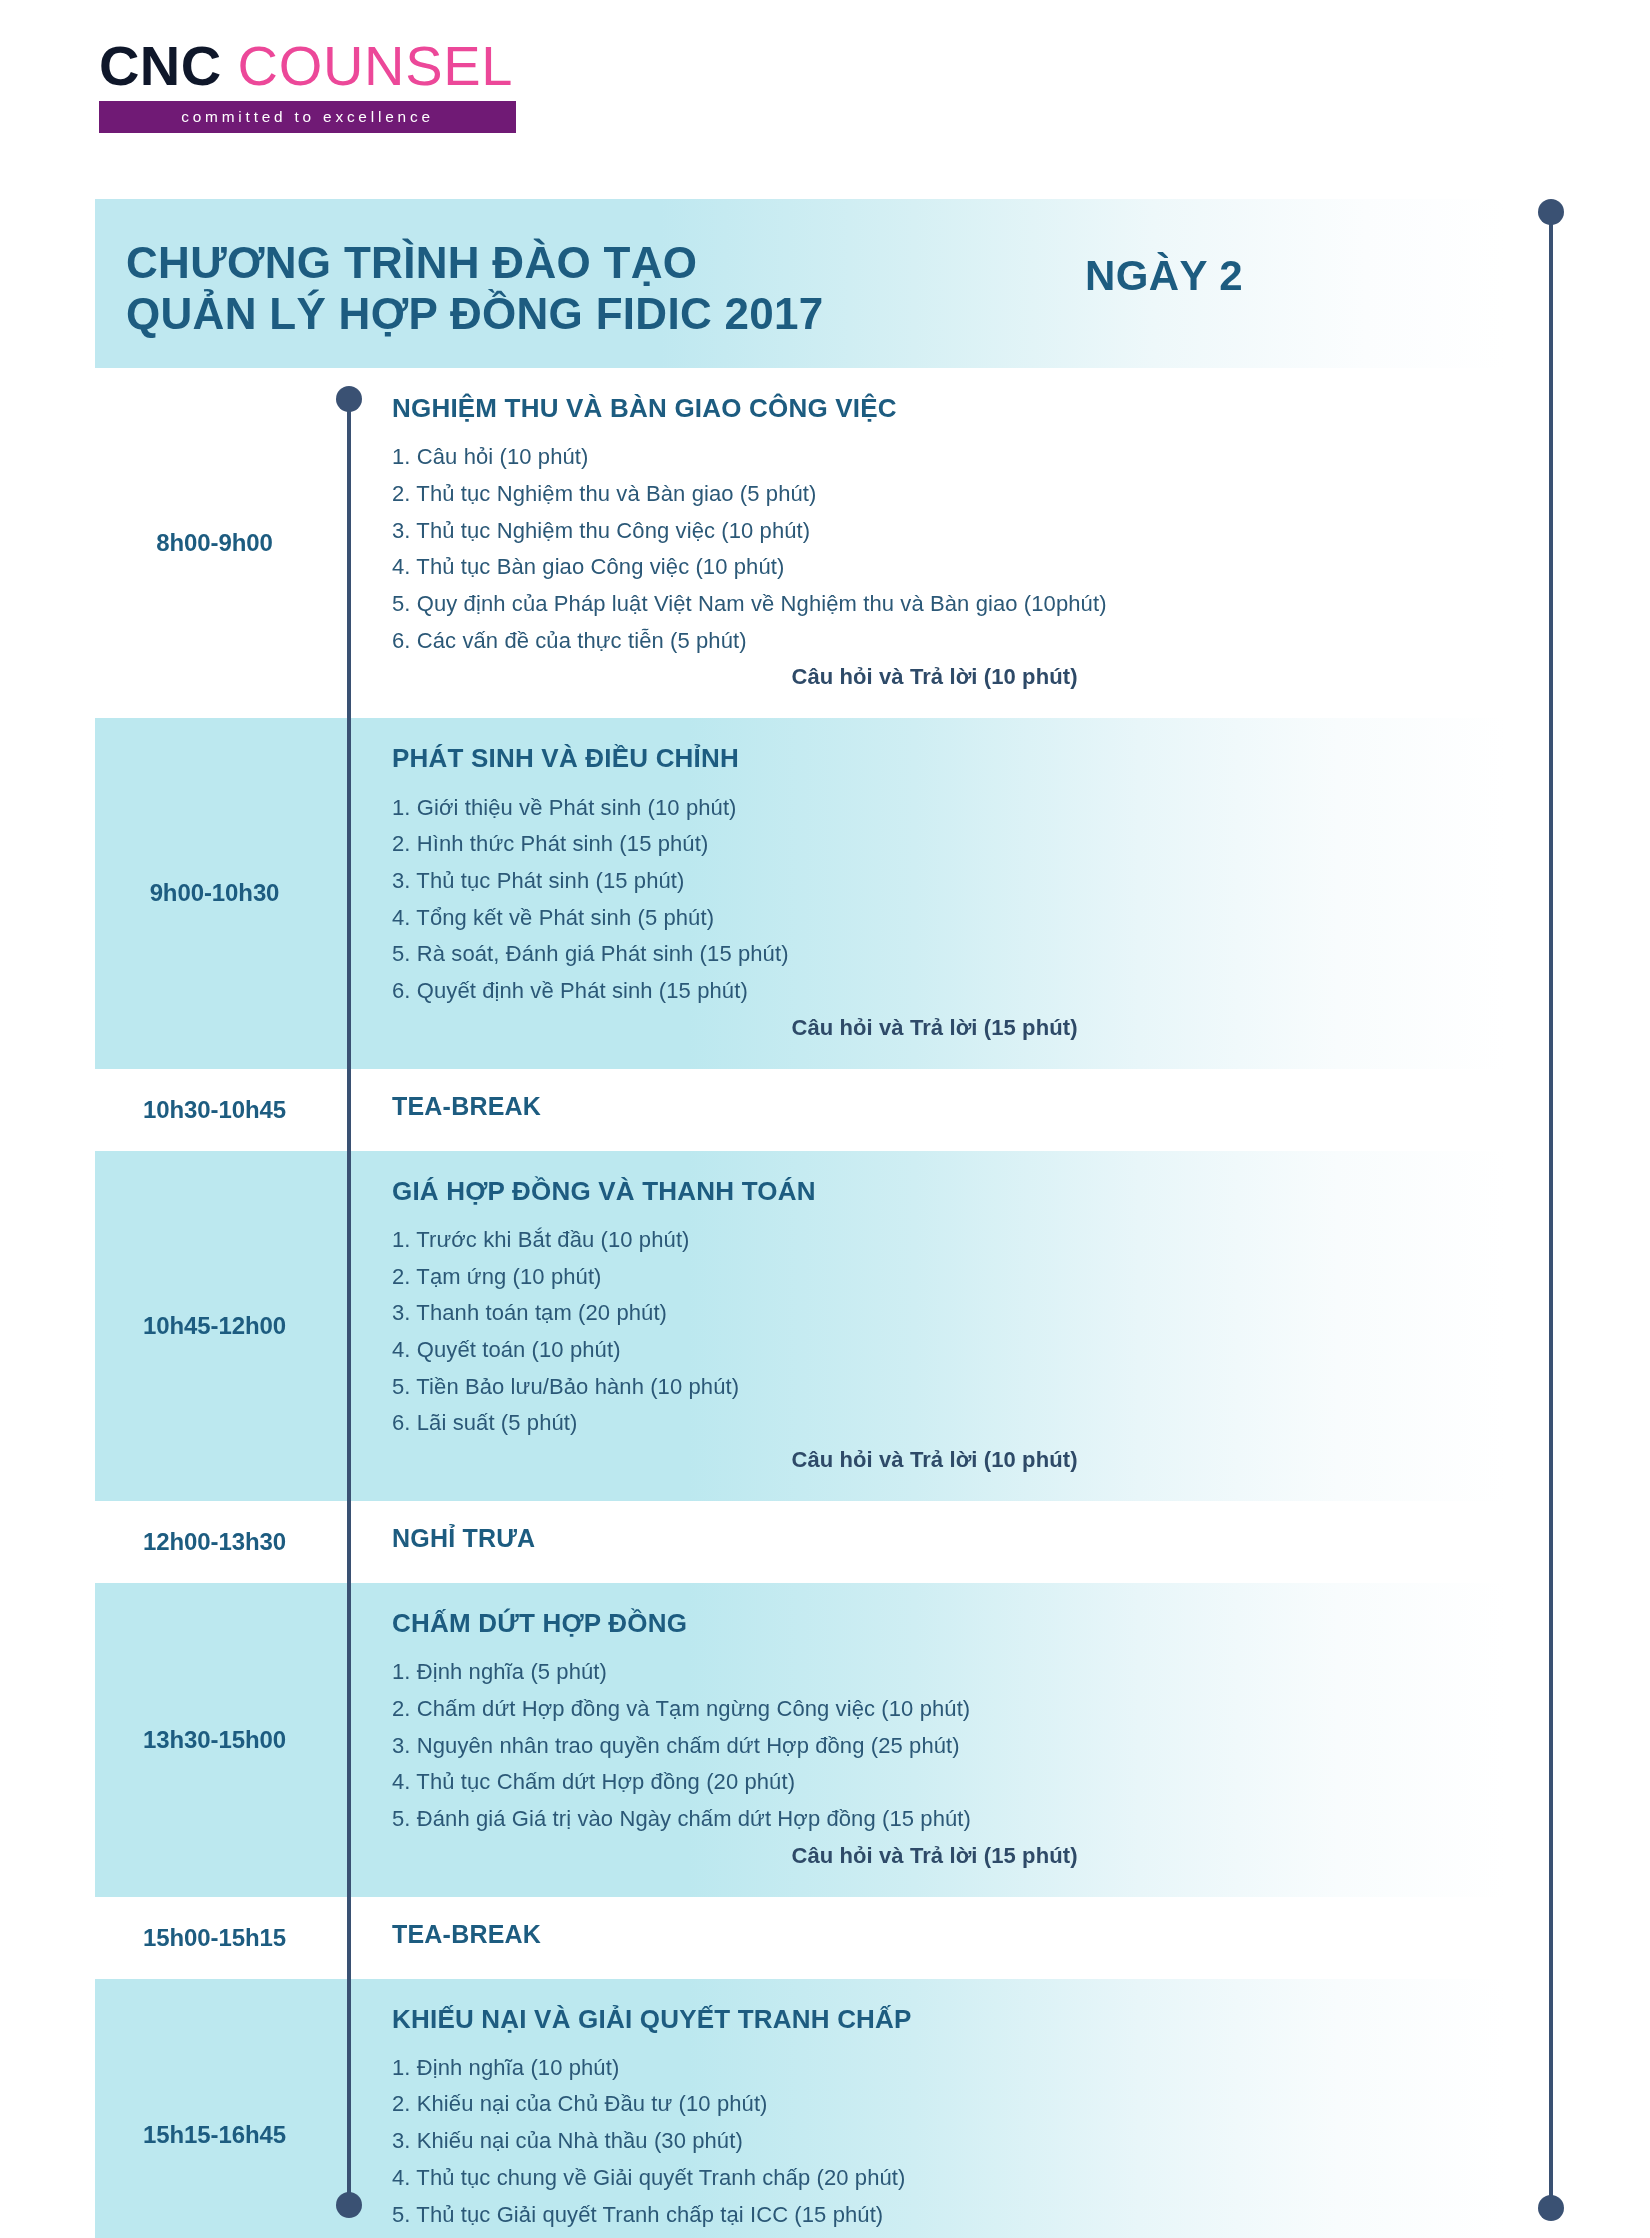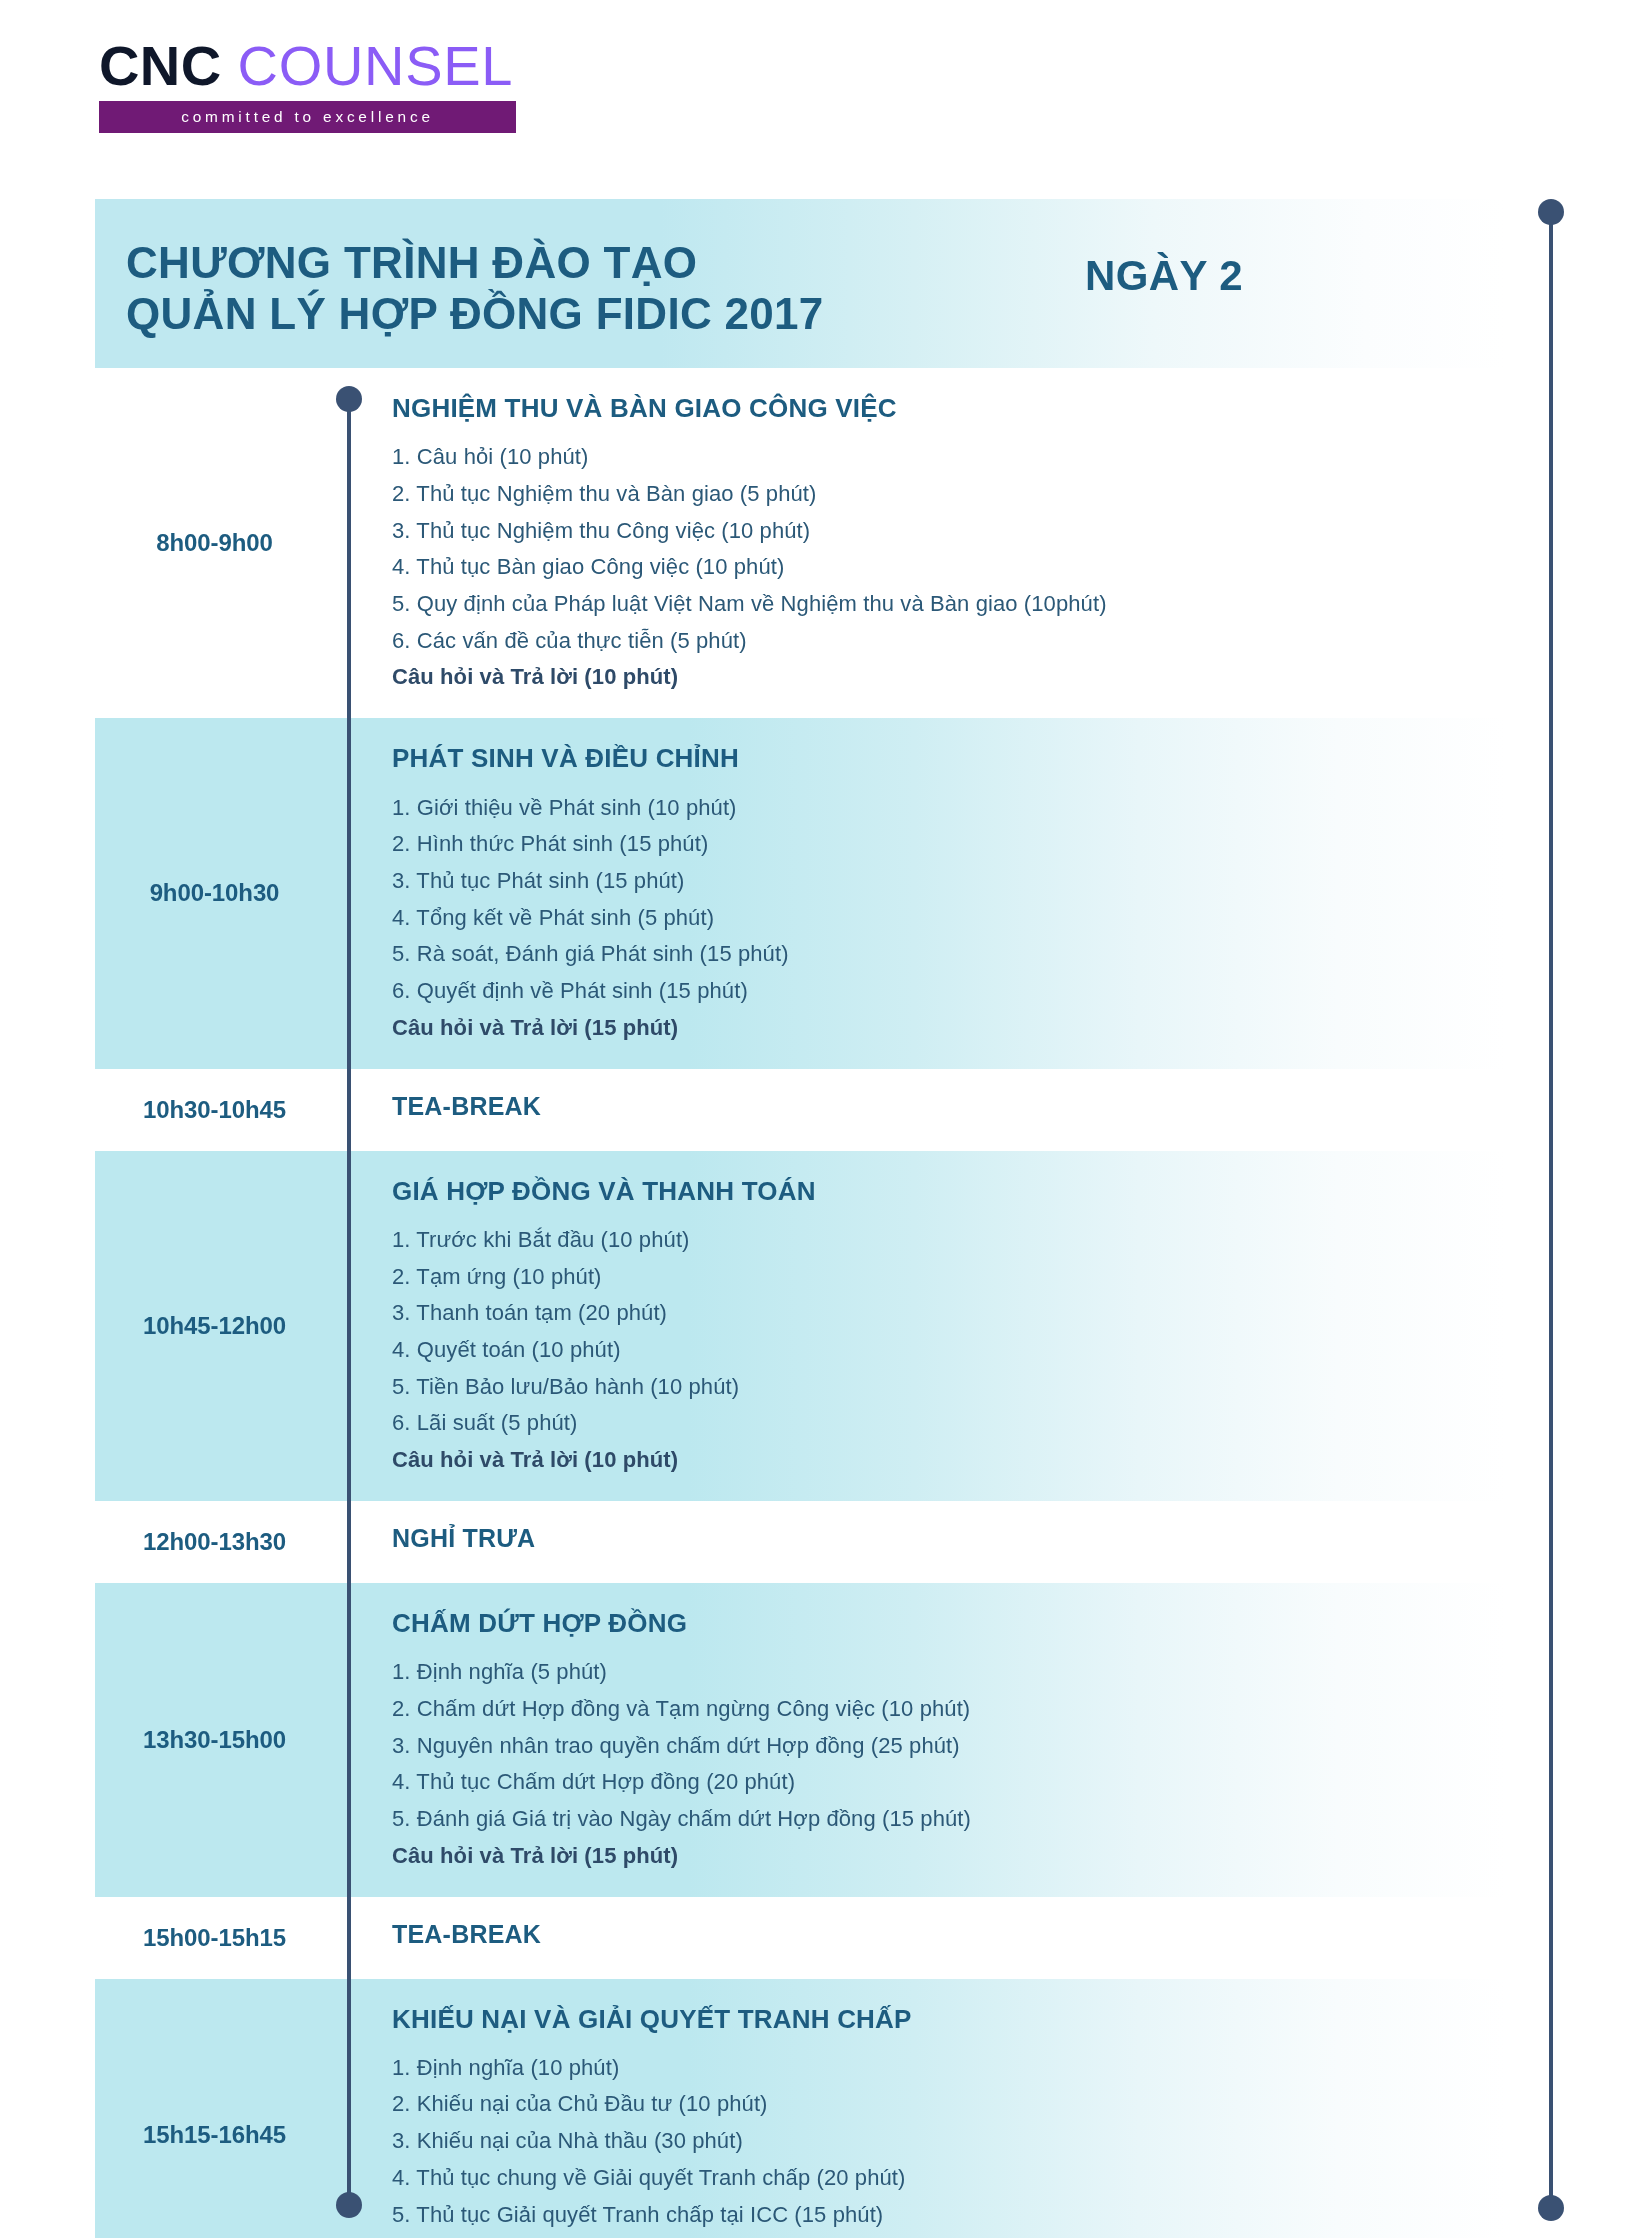--- a/index.html
+++ b/index.html
@@ -28,21 +28,21 @@
     font-size: 56px;
     line-height: 1.0;
     letter-spacing: 0.4px;
     white-space: nowrap;
   }
   .logo-cnc {
     color: #0f172a;
     font-weight: bold;
   }
   .logo-counsel {
-    color: #8b5cf6;
+    color: #ec4899;
     font-weight: normal;
     letter-spacing: 0.7px;
   }
   .logo-tagline-bar {
     margin-top: 7.3px;
     background: #701a75;
     width: 417px;
     height: 32px;
     display: flex;
     align-items: center;
@@ -238,20 +238,21 @@
     white-space: nowrap;
   }
   .qa-line {
     color: #2e4a68;
     font-size: 22px;
     font-weight: bold;
     line-height: 1.5;
     letter-spacing: 0.1px;
     margin-top: 3.7px;
     white-space: nowrap;
+    text-align: center;
   }
 </style>
 </head>
 <body>
 
 <div class="logo-block">
   <div class="logo-wordmark">
     <span class="logo-cnc">CNC</span><span>&nbsp;</span><span class="logo-counsel">COUNSEL</span>
   </div>
   <div class="logo-tagline-bar">

